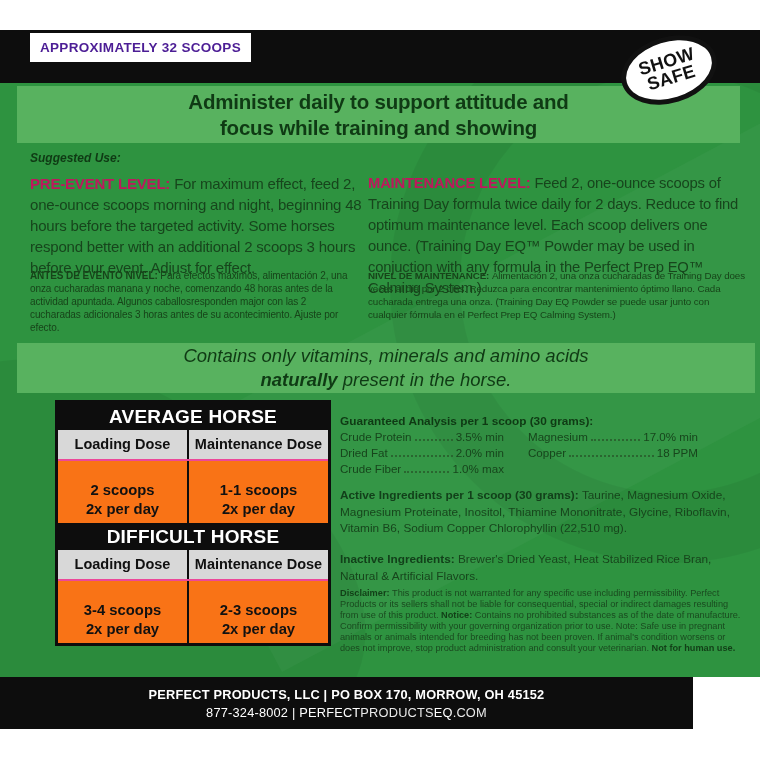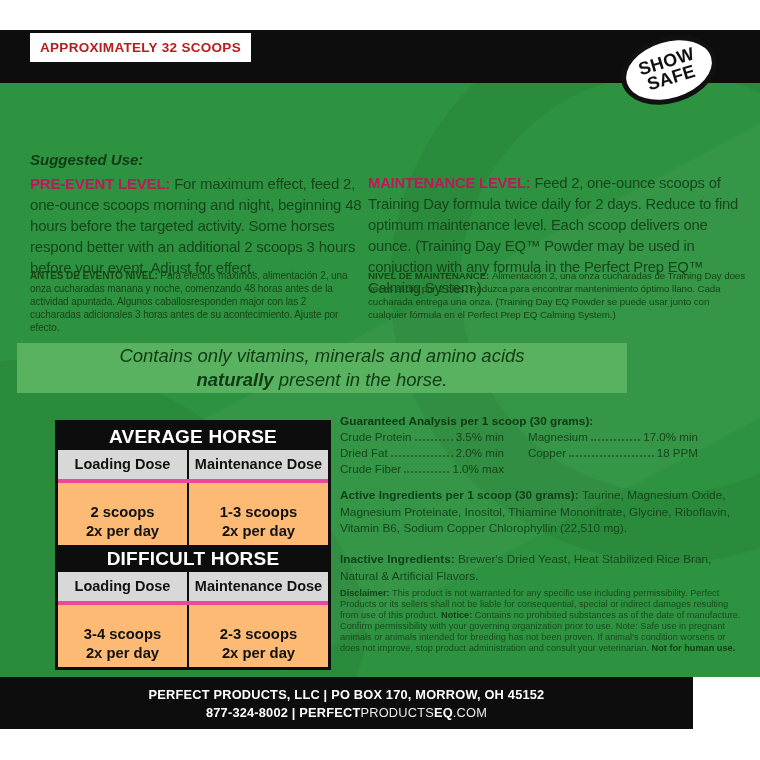--- a/index.html
+++ b/index.html
@@ -4,61 +4,61 @@
 <title>Supplement Label</title>
 <style>
   * { margin:0; padding:0; box-sizing:border-box; }
   html,body { background:#ffffff; }
   body { font-family:"Liberation Sans", sans-serif; }
   .label { position:relative; width:760px; height:760px; background:#ffffff; overflow:hidden; }
 
   
   .topbar { position:absolute; left:0; top:30px; width:760px; height:53px; background:#0d0d0d; }
   .scoops-box { position:absolute; left:30px; top:33px; background:#ffffff; padding:5px 10px 6px; }
-  .scoops-box span { font-size:13.5px; font-weight:bold; letter-spacing:.3px; color:#b91c1c; white-space:nowrap; }
+  .scoops-box span { font-size:13.5px; font-weight:bold; letter-spacing:.3px; color:#4c1d95; white-space:nowrap; }
 
   
   .badge { position:absolute; left:620px; top:37px; width:98px; height:66px; background:#ffffff;
            border:5px solid #111; border-radius:50%; transform:rotate(-17deg);
            display:flex; flex-direction:column; align-items:center; justify-content:center; z-index:6; }
   .badge span { font-size:18px; font-weight:800; color:#111; line-height:17px; letter-spacing:.3px; }
 
   
   .green-area { position:absolute; left:0; top:83px; width:760px; height:594px; background:#2e9340; overflow:hidden; }
   .swoosh { position:absolute; pointer-events:none; }
   .s1 { right:-190px; top:-80px; width:560px; height:560px; border-radius:50%; border:70px solid rgba(0,0,0,0.05); }
   .s2 { left:-140px; bottom:-60px; width:520px; height:340px; background:rgba(0,0,0,0.05); transform:rotate(32deg); border-radius:45%; }
   .s3 { left:180px; top:180px; width:700px; height:260px; background:rgba(255,255,255,0.03); transform:rotate(-28deg); }
   .panel { background:#58b25f; }
 
   .header-panel { position:absolute; left:17px; top:86px; width:723px; height:57px;
                   display:flex; flex-direction:column; justify-content:center; text-align:center; z-index:2; }
   .header-panel div { font-size:20.5px; font-weight:bold; color:#0f3a14; line-height:26px; letter-spacing:-.2px; }
 
-  .suggested-heading { position:absolute; left:30px; top:151px; font-size:15px; font-weight:bold; font-style:italic; color:#0f3a14; }
+  .suggested-heading { position:absolute; left:30px; top:151px; font-size:12px; font-weight:bold; font-style:italic; color:#0f3a14; }
 
   .body-col { position:absolute; font-size:15px; line-height:21px; color:#17451c; letter-spacing:-.2px; }
   .body-col b { color:#be185d; }
   .col-en-left  { left:30px;  top:173px; width:336px; }
   .col-en-right { left:368px; top:173px; width:374px; font-size:14.8px; }
 
   .es-col { position:absolute; font-size:10px; line-height:13px; color:#174419; letter-spacing:-.1px; }
   .col-es-left  { left:30px;  top:269px; width:318px; }
   .col-es-right { left:368px; top:269px; width:380px; font-size:9.8px; }
 
-  .contains-band { position:absolute; left:17px; top:343px; width:610px; height:50px;
+  .contains-band { position:absolute; left:17px; top:343px; width:738px; height:50px;
                    display:flex; flex-direction:column; justify-content:center; text-align:center; }
   .contains-band div { font-size:18.5px; font-style:italic; color:#0f3a14; line-height:24px; }
 
   
-  .dosing-table { position:absolute; left:55px; top:420px; width:276px; background:#fdba74; border:3px solid #0d0d0d; }
+  .dosing-table { position:absolute; left:55px; top:400px; width:276px; background:#f97316; border:3px solid #0d0d0d; }
   .dt-section-header { background:#0d0d0d; color:#ffffff; text-align:center; font-size:19px; font-weight:800;
                        height:27px; line-height:27px; letter-spacing:.2px; }
   .dt-row { display:grid; grid-template-columns: 131px 1fr; }
-  .dt-subhead { background:#d8d8d8; border-bottom:4px solid #ec4899; }
+  .dt-subhead { background:#d8d8d8; border-bottom:2px solid #ec4899; }
   .dt-subhead div { font-size:14.5px; font-weight:bold; color:#111; text-align:center; height:29px; line-height:29px; }
   .dt-values div { font-size:14.8px; font-weight:bold; color:#111; text-align:center; padding:20px 0 4px; line-height:19px; }
   .dt-cell-divider { border-right:2px solid #0d0d0d; }
   .pre { white-space:pre-line; }
 
   
   .ga-title { position:absolute; left:340px; top:414px; font-size:11.8px; font-weight:bold; color:#0f3a14; }
   .ga-list { position:absolute; top:430px; }
   .ga-list-left  { left:340px; width:164px; }
   .ga-list-right { left:528px; width:170px; }
@@ -71,21 +71,21 @@
   .inactive-ing { top:551px; }
 
   .disclaimer { position:absolute; left:340px; top:588px; width:402px; font-size:9.2px; line-height:11px; color:#1a4a1f; }
   .disclaimer b { color:#123f17; }
 
   
   .footer { position:absolute; left:0; top:677px; width:693px; height:52px; background:#0d0d0d;
             display:flex; flex-direction:column; align-items:center; justify-content:center; gap:3px; }
   .footer .f1 { color:#ffffff; font-size:12.8px; font-weight:bold; letter-spacing:.2px; }
   .footer .f2 { color:#ffffff; font-size:12.8px; letter-spacing:.2px; }
-  .footer .f2 b { font-weight:bold; }
+  .footer .f2 b { font-weight:normal; }
   .footer .f2 .lt { font-weight:normal; color:#e9e9e9; }
 </style>
 </head>
 <body>
 
 <div class="label">
 
   <div class="topbar"></div>
 
   <div class="scoops-box">
@@ -96,20 +96,24 @@
     <span>SHOW</span>
     <span>SAFE</span>
   </div>
 
   <div class="green-area">
     <div class="swoosh s1"></div>
     <div class="swoosh s2"></div>
     <div class="swoosh s3"></div>
   </div>
 
+  <div class="header-panel panel">
+    <div>Administer daily to support attitude and</div>
+    <div>focus while training and showing</div>
+  </div>
 
   <div class="suggested-heading">Suggested Use:</div>
 
   <div class="body-col col-en-left">
     <b>PRE-EVENT LEVEL: </b><span>For maximum effect, feed 2, one-ounce scoops morning and night, beginning 48 hours before the targeted activity. Some horses respond better with an additional 2 scoops 3 hours before your event. Adjust for effect.</span>
   </div>
 
   <div class="body-col col-en-right">
     <b>MAINTENANCE LEVEL: </b><span>Feed 2, one-ounce scoops of Training Day formula twice daily for 2 days. Reduce to find optimum maintenance level. Each scoop delivers one ounce. (Training Day EQ™ Powder may be used in conjuction with any formula in the Perfect Prep EQ™ Calming System.)</span>
   </div>
@@ -129,21 +133,21 @@
 
   <div class="dosing-table">
     <div class="dt-section-header">AVERAGE HORSE</div>
     <div class="dt-row dt-subhead">
       <div class="dt-cell-divider">Loading Dose</div>
       <div>Maintenance Dose</div>
     </div>
     <div class="dt-row dt-values">
       <div class="dt-cell-divider pre">2 scoops
 2x per day</div>
-      <div class="pre">1-3 scoops
+      <div class="pre">1-1 scoops
 2x per day</div>
     </div>
     <div class="dt-section-header">DIFFICULT HORSE</div>
     <div class="dt-row dt-subhead">
       <div class="dt-cell-divider">Loading Dose</div>
       <div>Maintenance Dose</div>
     </div>
     <div class="dt-row dt-values">
       <div class="dt-cell-divider pre">3-4 scoops
 2x per day</div>

